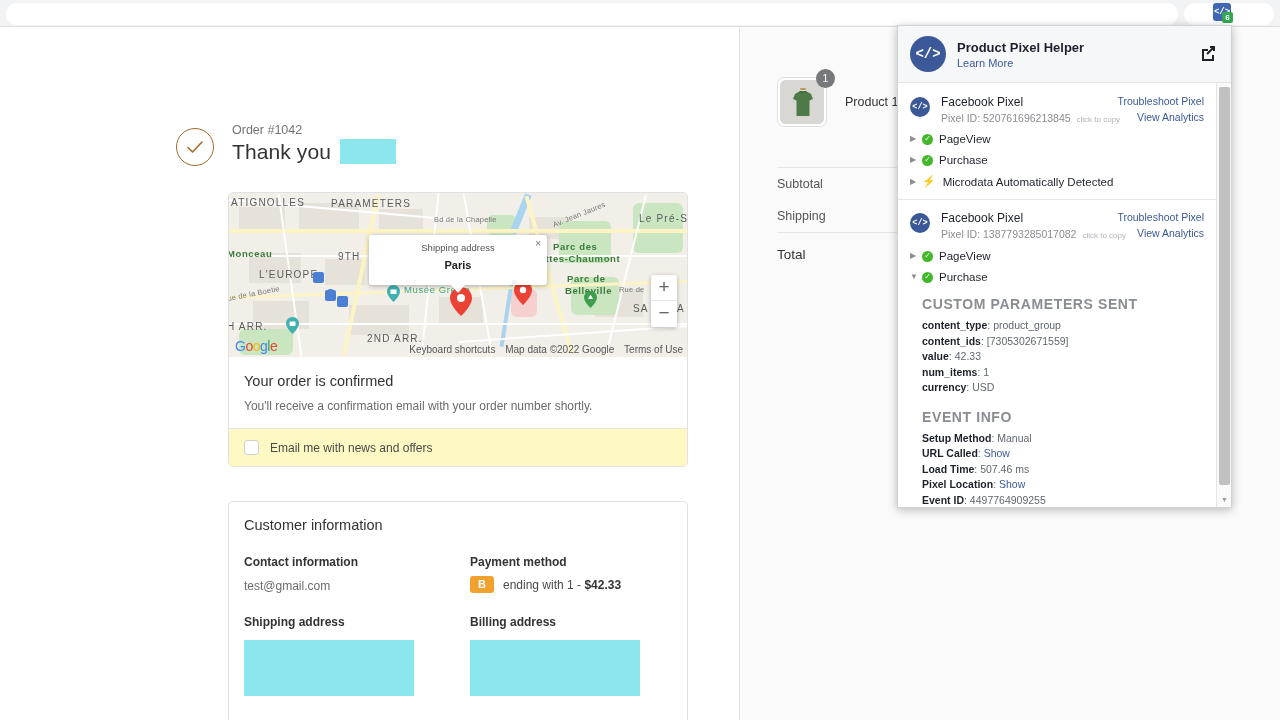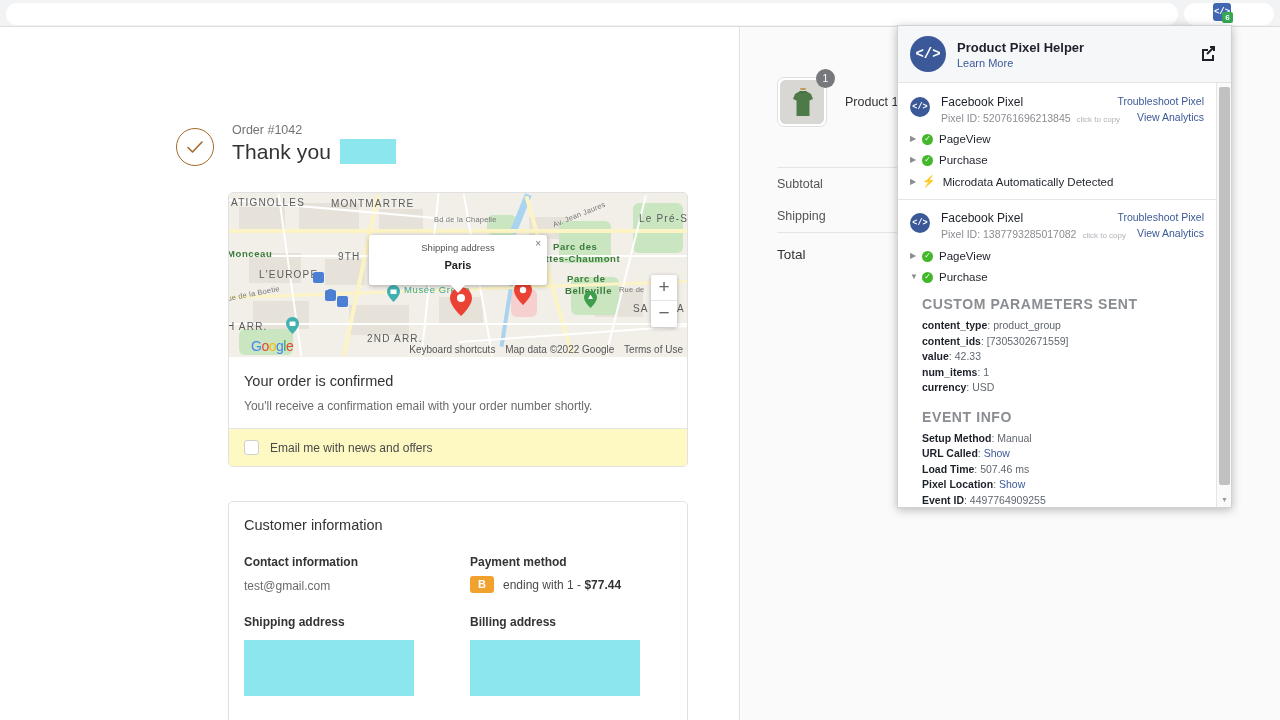--- a/index.html
+++ b/index.html
@@ -123,21 +123,21 @@
   #zoom-ctrl {
     position: absolute; right: 10px; top: 82px; width: 26px;
     background: #ffffff; border-radius: 2px; box-shadow: 0 1px 4px rgba(0,0,0,.3);
   }
   #zoom-ctrl div {
     height: 26px; line-height: 24px; text-align: center;
     font-size: 19px; color: #666; cursor: pointer; user-select: none;
   }
   #zoom-ctrl div:first-child { border-bottom: 1px solid #e6e6e6; }
   #google-logo {
-    position: absolute; left: 22px; bottom: 3px; font-size: 14px; font-weight: 500;
+    position: absolute; left: 6px; bottom: 3px; font-size: 14px; font-weight: 500;
     letter-spacing: -.5px; font-family: "Liberation Sans", sans-serif;
   }
   #google-logo span:nth-child(1) { color: #4285f4; }
   #google-logo span:nth-child(2) { color: #ea4335; }
   #google-logo span:nth-child(3) { color: #fbbc05; }
   #google-logo span:nth-child(4) { color: #4285f4; }
   #google-logo span:nth-child(5) { color: #34a853; }
   #google-logo span:nth-child(6) { color: #ea4335; }
   #map-attrib {
     position: absolute; right: 4px; bottom: 2px;
@@ -343,21 +343,21 @@
         <div class="road thin" style="left:0;   top:62px;  width:460px; height:2px;"></div>
         <div class="road thin" style="left:0;   top:130px; width:460px; height:2px;"></div>
         <div class="road thin" style="left:60px;top:0;     width:2px;   height:164px; transform:rotate(-8deg);"></div>
         <div class="road thin" style="left:200px;top:0;    width:2px;   height:164px; transform:rotate(6deg);"></div>
         <div class="road thin" style="left:248px;top:0;    width:2px;   height:164px; transform:rotate(-10deg);"></div>
         <div class="road thin" style="left:396px;top:0;    width:2px;   height:164px; transform:rotate(14deg);"></div>
         <div class="road thin" style="left:0;   top:16px;  width:230px; height:2px; transform:rotate(5deg);"></div>
         <div class="road thin" style="left:230px;top:140px;width:230px; height:2px; transform:rotate(-4deg);"></div>
 
         <div class="map-label big" style="left:2px;   top:4px;">ATIGNOLLES</div>
-        <div class="map-label big" style="left:102px; top:5px;">MONTMARTRE</div>
+        <div class="map-label big" style="left:102px; top:5px;">PARAMETERS</div>
         <div class="map-label big" style="left:410px; top:20px;">Le Pré-Sai</div>
         <div class="map-label park-label" style="left:-2px; top:55px;">Monceau</div>
         <div class="map-label big" style="left:109px; top:58px;">9TH</div>
         <div class="map-label big" style="left:30px;  top:76px;">L'EUROPE</div>
         <div class="map-label big" style="left:138px; top:140px;">2ND ARR.</div>
         <div class="map-label big" style="left:-2px;  top:128px;">H ARR.</div>
         <div class="map-label big" style="left:404px; top:110px;text-align:right;">SA</div>
         <div class="map-label big" style="left:448px; top:110px;">A</div>
         <div class="map-label park-label" style="left:324px; top:48px;">Parc des</div>
         <div class="map-label park-label" style="left:310px; top:60px;">uttes-Chaumont</div>
@@ -442,21 +442,21 @@
       <div class="cust-grid">
         <div class="cust-col">
           <div class="field-label">Contact information</div>
           <div class="field-value">test@gmail.com</div>
         </div>
         <div class="cust-col right">
           <div class="field-label">Payment method</div>
           <div id="pay-row">
             <div id="pay-icon">B</div>
             <div id="pay-text">
-              <span>ending with 1 - </span><b>$77.44</b>
+              <span>ending with 1 - </span><b>$42.33</b>
             </div>
           </div>
         </div>
       </div>
 
       <div class="cust-grid">
         <div class="cust-col">
           <div class="field-label">Shipping address</div>
           <div class="redact addr-redact"></div>
         </div>

